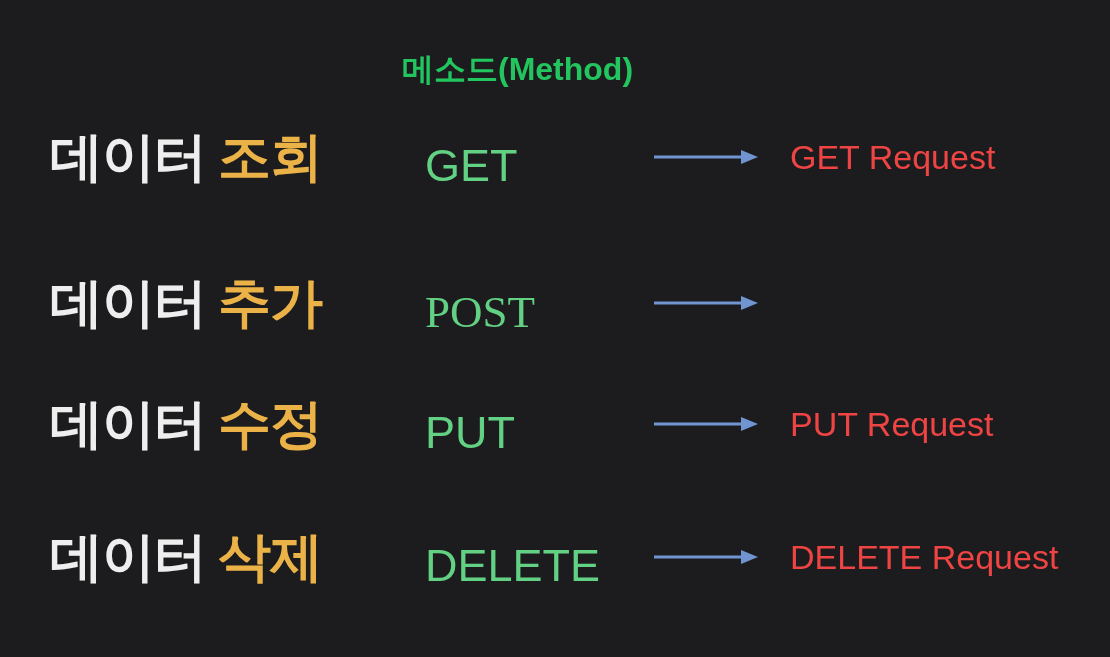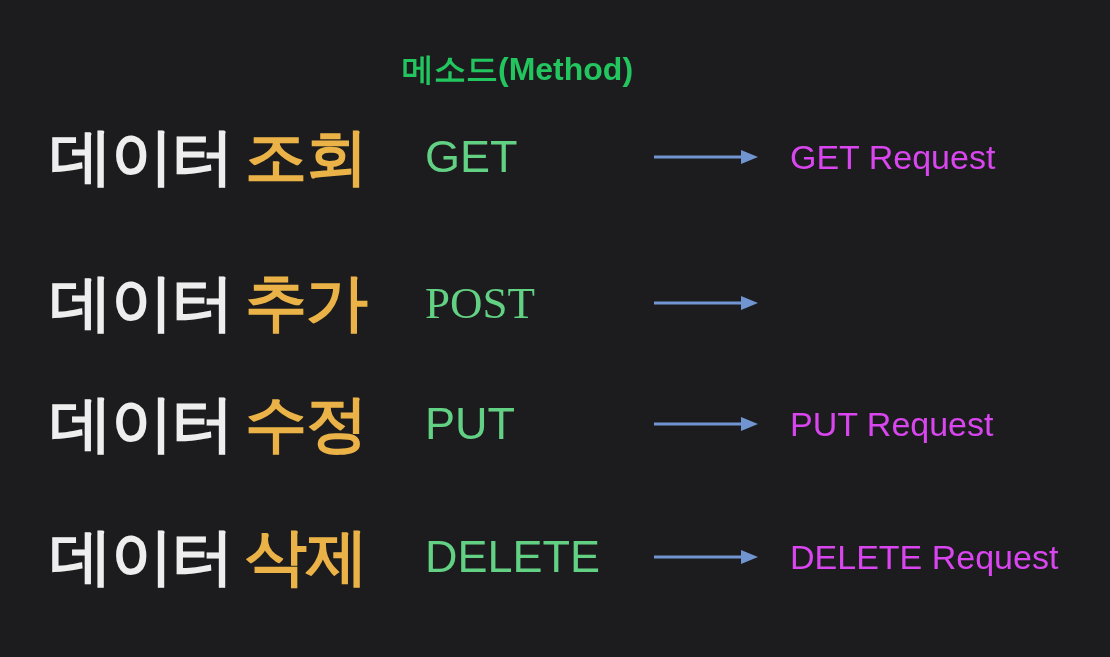--- a/index.html
+++ b/index.html
@@ -30,51 +30,52 @@
   }
   .row-1 { top: 126px; }
   .row-2 { top: 272px; font-family: Liberation Serif, serif; }
   .row-3 { top: 393px; }
   .row-4 { top: 526px; }
   .korean {
     position: absolute;
     left: 50px;
     height: 62px;
     line-height: 62px;
-    font-size: 62px;
+    font-size: 53px;
     font-weight: 700;
     color: #eeeeee;
     letter-spacing: -1px;
     white-space: nowrap;
   }
   .korean .accent { color: #ebb347; margin-left: 12px; }
   .method {
     position: absolute;
     left: 425px;
     height: 62px;
     line-height: 62px;
     font-size: 45px;
     font-weight: 500;
     color: #62d183;
     white-space: nowrap;
+    margin-top: 9px;
   }
   .arrow {
     position: absolute;
     left: 653px;
     top: 50%;
     transform: translateY(-50%);
   }
   .request {
     position: absolute;
     left: 790px;
     height: 62px;
     line-height: 62px;
     font-size: 34px;
     font-weight: 500;
-    color: #d946ef;
+    color: #ef4444;
     white-space: nowrap;
   }
 </style>
 </head>
 <body>
 
 <div class="slide">
 
   <div class="title">메소드(Method)</div>
 

